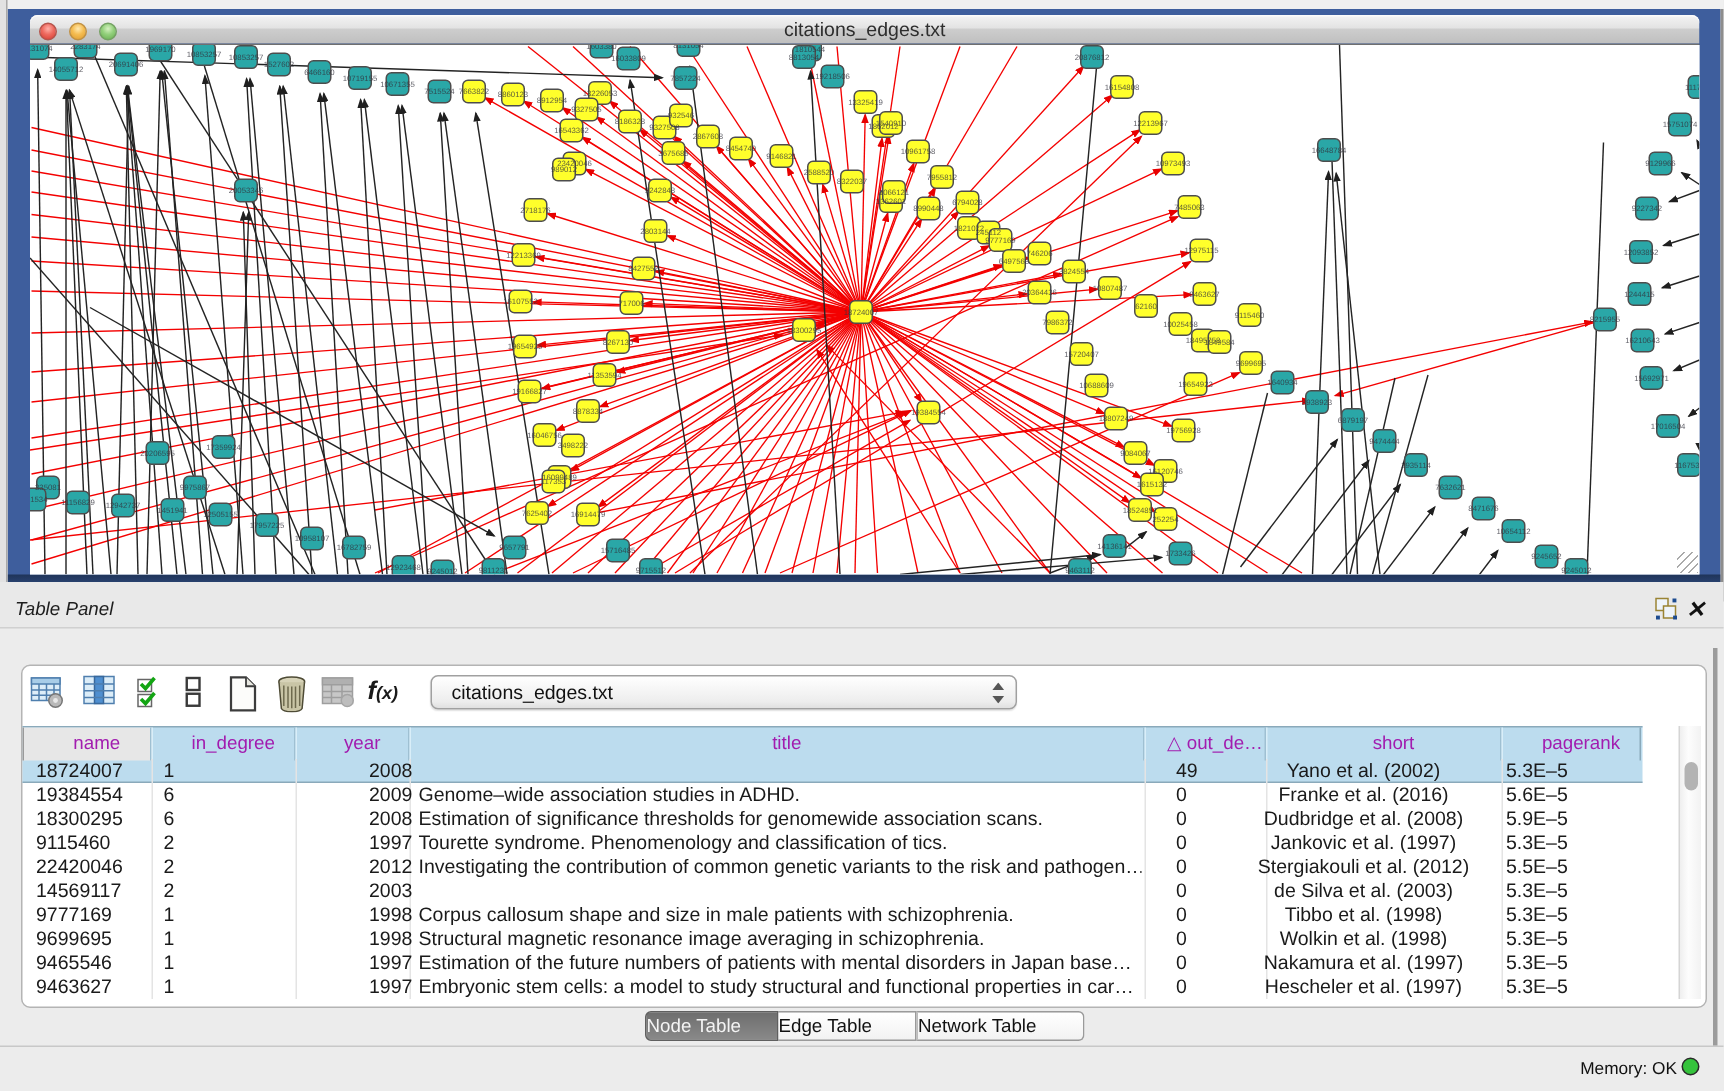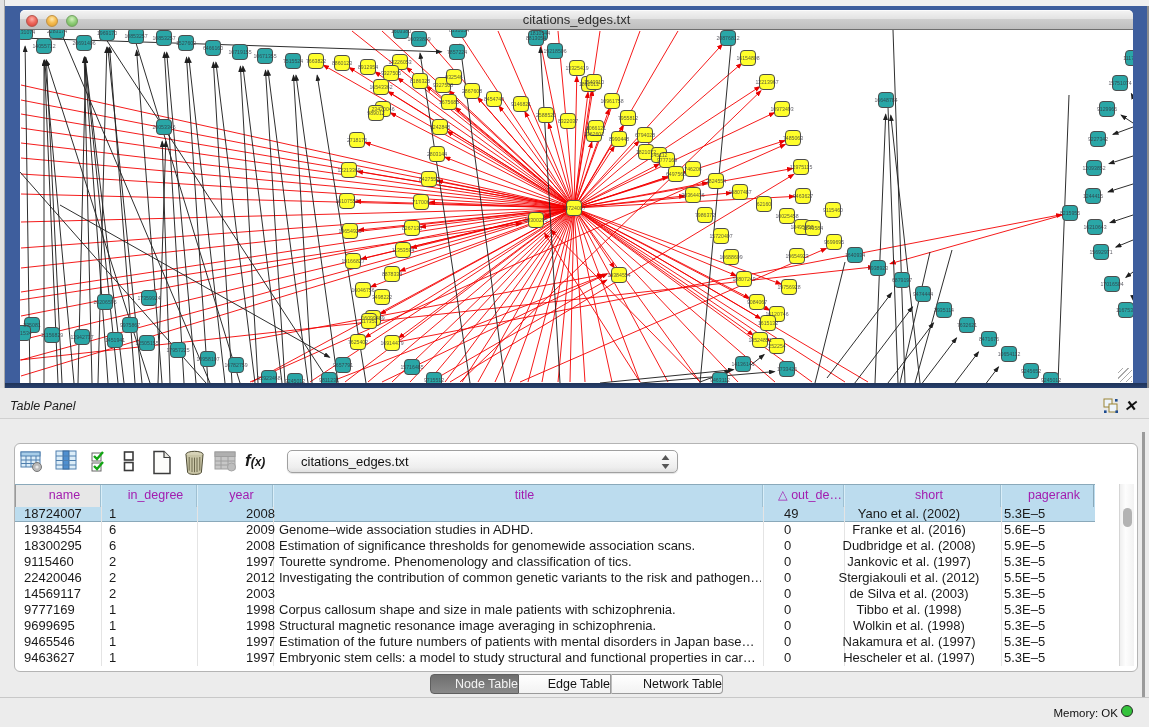--- a/index.html
+++ b/index.html
@@ -44,21 +44,21 @@
 .c1 { left:94px; width:86px; }
 .c2 { left:203px; width:70px;margin-left:28px; }
 .c3 { left:264px; width:482px; }
 .c4 { left:758px; width:75px;margin-left:11px; }
 .c5 { left:796px; width:196px; text-align:center; }
 .c6 { left:989px; width:100px; }
 #vscroll { position:absolute; left:1119px; top:484px; width:15px; height:182px;
   background:linear-gradient(90deg,#efefef,#fdfdfd 40%,#f2f2f2); border-left:1px solid #d5d5d5; }
 #vthumb { position:absolute; left:3px; top:24px; width:9px; height:19px; background:#b3b3b3; border-radius:5px; }
 #tabs { position:absolute; left:430px; top:674px; height:19px; font-size:12.5px; }
-.tab { position:absolute; top:0; height:20px; line-height:18px; text-align:right;
+.tab { position:absolute; top:0; height:20px; line-height:18px; text-align:left;
   border:1px solid #9a9a9a; background:linear-gradient(180deg,#ffffff,#f2f2f2); color:#111; }
 #tab1 { left:0; width:89px; border-radius:4px 0 0 4px;
   background:linear-gradient(180deg,#6e6e6e,#898989); color:#f4f4f4; border-color:#5f5f5f; }
 #tab2 { left:89px; width:92px; border-left:none; }
 #tab3 { left:181px; width:112px; border-left:1px solid #bcbcbc; border-radius:0 4px 4px 0; }
 #statusline { position:absolute; left:0; top:697px; width:1149px; height:1px; background:#c8c8c8; }
 #status { position:absolute; left:0; top:698px; width:1149px; height:29px; background:#ececec; }
 #mem { position:absolute; right:31px; top:9px; font-size:11.5px; color:#111; }
 #memdot { position:absolute; right:16px; top:7px; width:12px; height:12px; border-radius:50%;
   background:#35c33c; border:1.5px solid #2a2a2a; }

